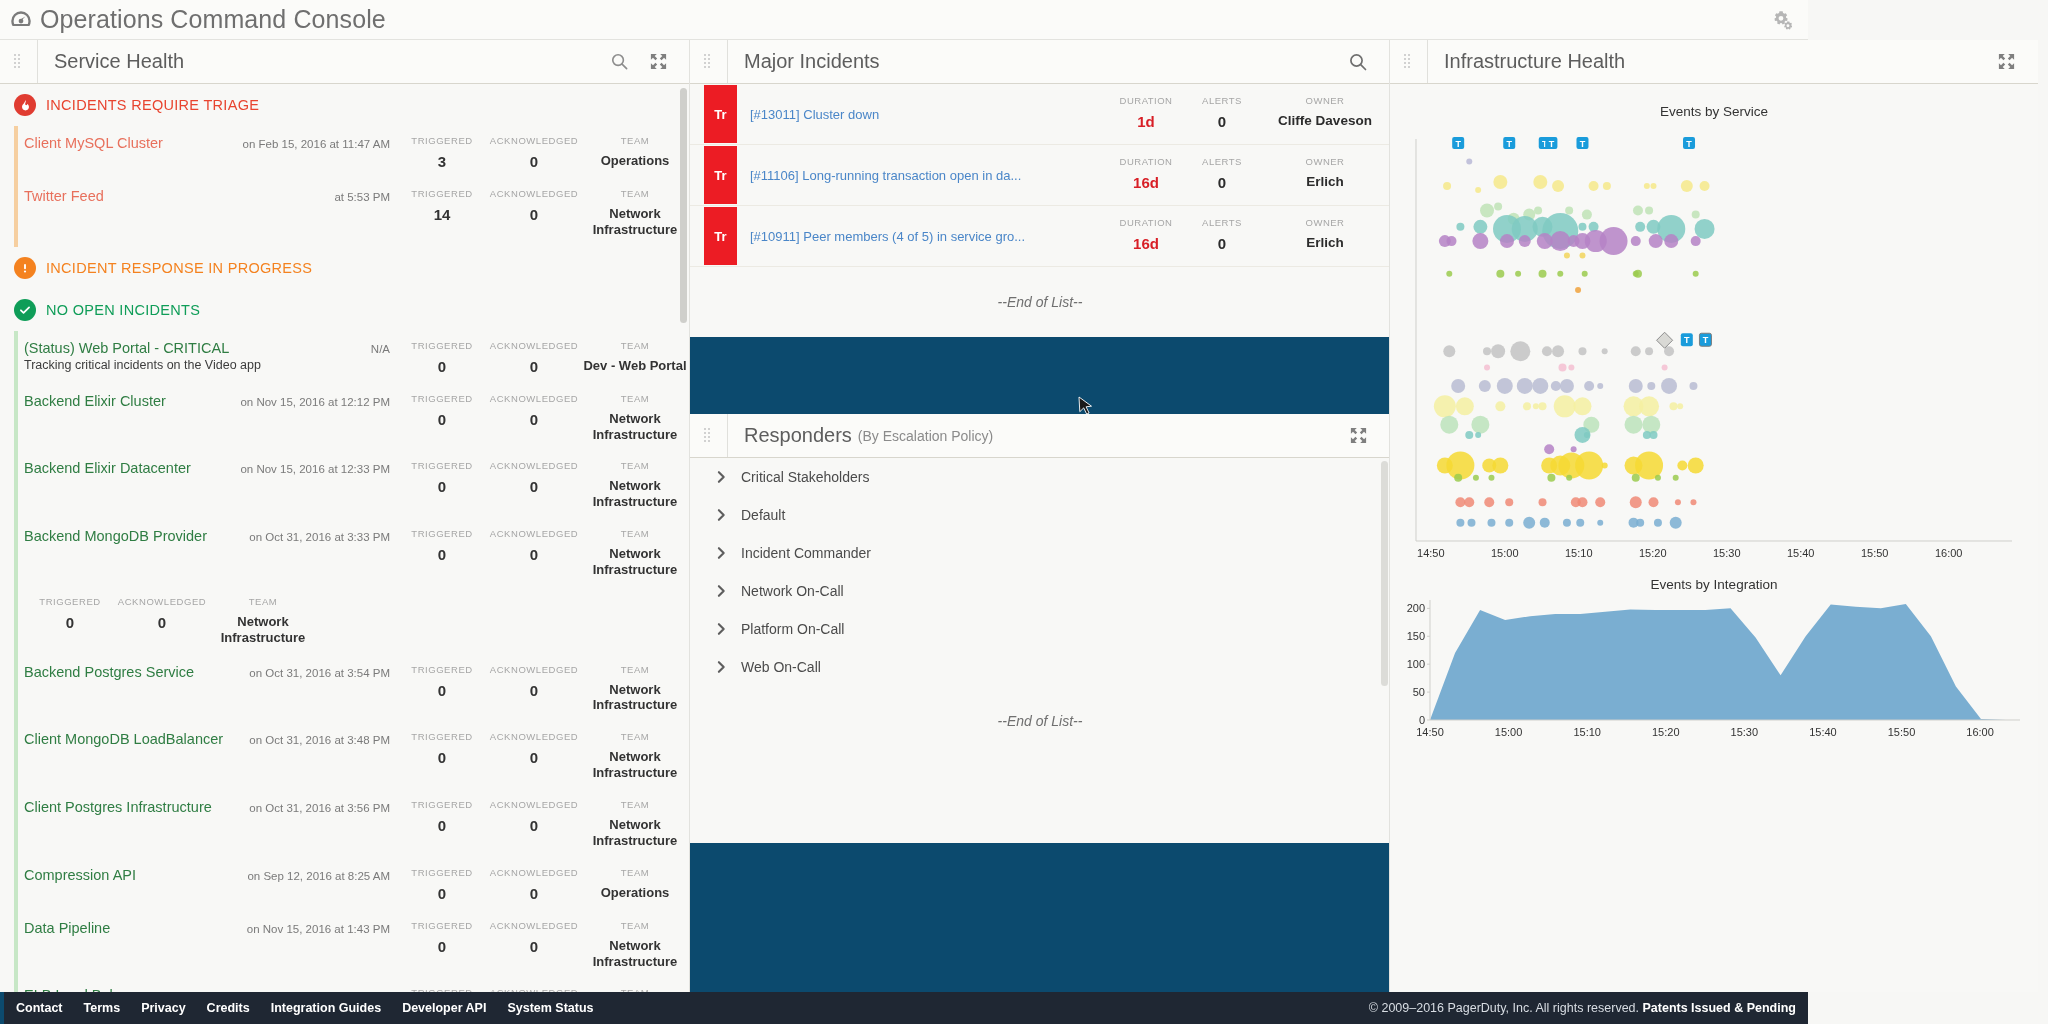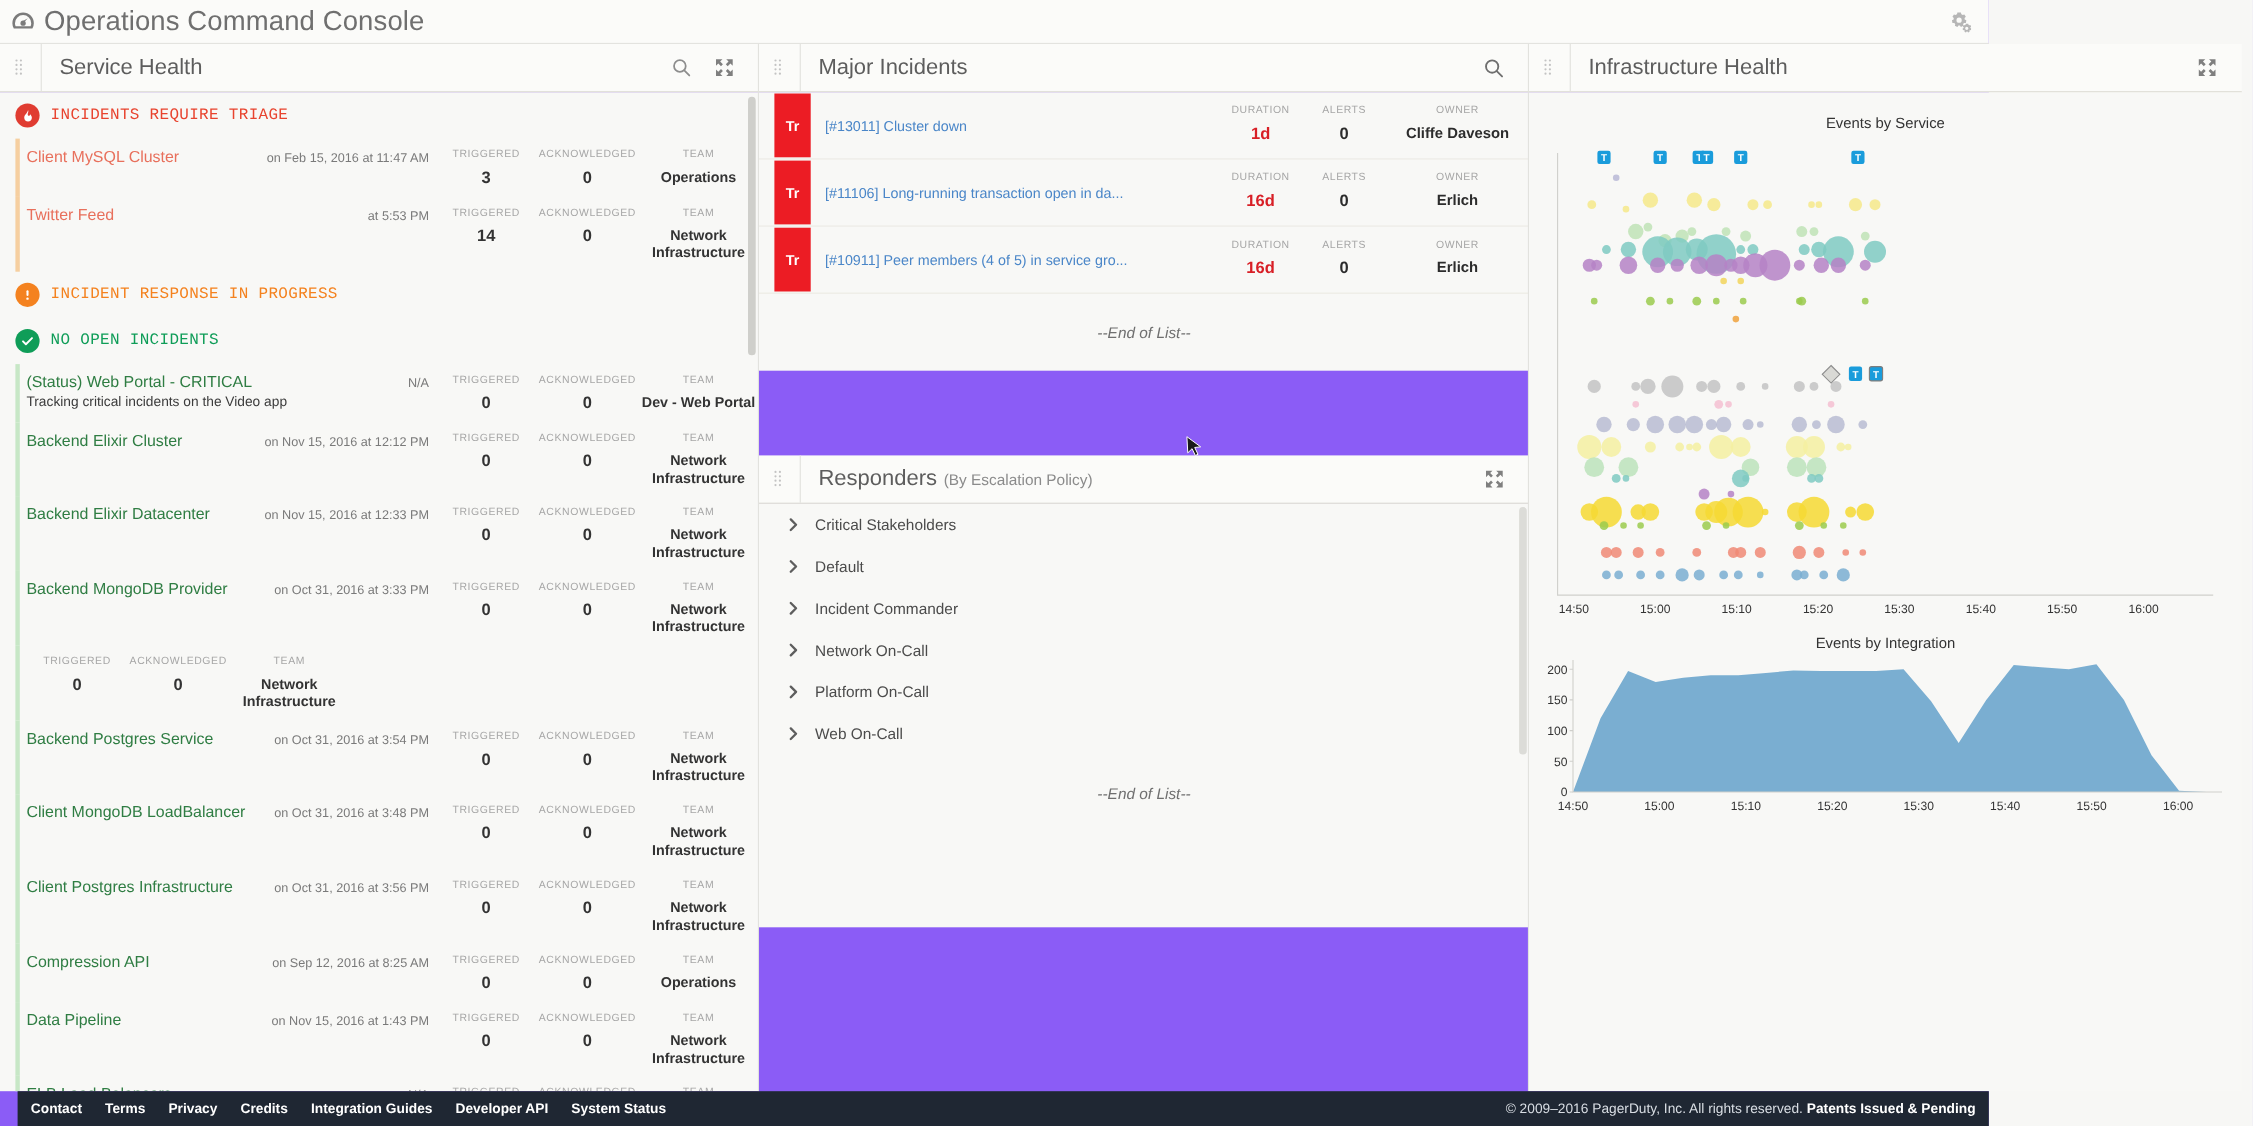--- a/index.html
+++ b/index.html
@@ -2,21 +2,21 @@
 <html><head>
 <meta charset="utf-8">
 <style>
   * { box-sizing: border-box; margin: 0; padding: 0; }
   html, body {
     width: 2048px; height: 1024px;
     font-family: "Liberation Sans", sans-serif;
     background: #f7f7f5;
     overflow: hidden;
   }
-  .app { position: relative; width: 1808px; height: 1024px; background: #8b5cf6; }
+  .app { position: relative; width: 1808px; height: 1024px; background: #0c4a6e; }
 
   
   .topbar {
     height: 40px; display: flex; align-items: center;
     padding: 0 12px 0 8px; background: #fbfbf9;
     border-bottom: 1px solid #e3e3df;
   }
   .dash-icon { width: 26px; height: 26px; color: #7b7b7b; flex: 0 0 auto; margin-right: 6px; }
   .dash-title {
     font-size: 25px; color: #6f6f6f; font-weight: 400; letter-spacing: .1px;
@@ -50,21 +50,21 @@
   .wh-sub { font-size: 14px; color: #8b8b8b; margin-left: 6px; }
   .wh-spacer { flex: 1 1 auto; }
   .wh-icon { color: #8d8d8d; margin-right: 20px; cursor: pointer; display:flex; align-items:center;}
   .wh-icon:last-child { margin-right: 22px; }
 
   
   .sh-body { height: 908px; overflow: hidden; position: relative; background:#f8f8f6; }
   .status-head {
     display: flex; align-items: center; gap: 10px;
     padding: 10px 0 10px 14px;
-    font-size: 14.5px; letter-spacing: .3px; font-weight: 400; font-family: Liberation Mono, monospace;
+    font-size: 14.5px; letter-spacing: .3px; font-weight: 400;
   }
   .badge { width: 22px; height: 22px; border-radius: 50%; flex:0 0 auto; display:flex; align-items:center; justify-content:center; color:#fff; }
   .badge.red { background:#e03c31; }
   .badge.orange { background:#f4821f; }
   .badge.green { background:#0f9d58; }
   .status-head.red  { color:#e8442f; }
   .status-head.orange { color:#f4821f; }
   .status-head.green { color:#0f9d58; }
 
   .svc-row { display: flex; position: relative; padding: 9px 0 9px 24px; min-height: 47px; }
@@ -114,21 +114,21 @@
   .resp-item .lbl { font-size: 14px; color:#4b4b4b; }
 
   
   .infra-body { background:#f8f8f6; height: 908px; position:relative; }
   .chart-title { text-align:center; font-size: 13.5px; color:#333; }
   svg.plot { display:block; }
   .tick { font-size: 11px; fill:#333; font-family:"Liberation Sans", sans-serif; }
 
   
   .footer {
-    position:absolute; left:16px; right:0; bottom:0; height: 32px;
+    position:absolute; left:4px; right:0; bottom:0; height: 32px;
     background:#1f2733; display:flex; align-items:center; padding: 10px 12px;
   }
   .footer a { color:#fff; font-size: 12.5px; font-weight:bold; text-decoration:none; margin-right: 21px; cursor:pointer; }
   .footer .spacer { flex:1 1 auto; }
   .footer .copy { color:#d8dde3; font-size: 12.5px; }
   .footer .copy b { color:#fff; }
 
   .cursor { position:absolute; left: 1078px; top: 396px; pointer-events:none; }
 </style>
 </head>

